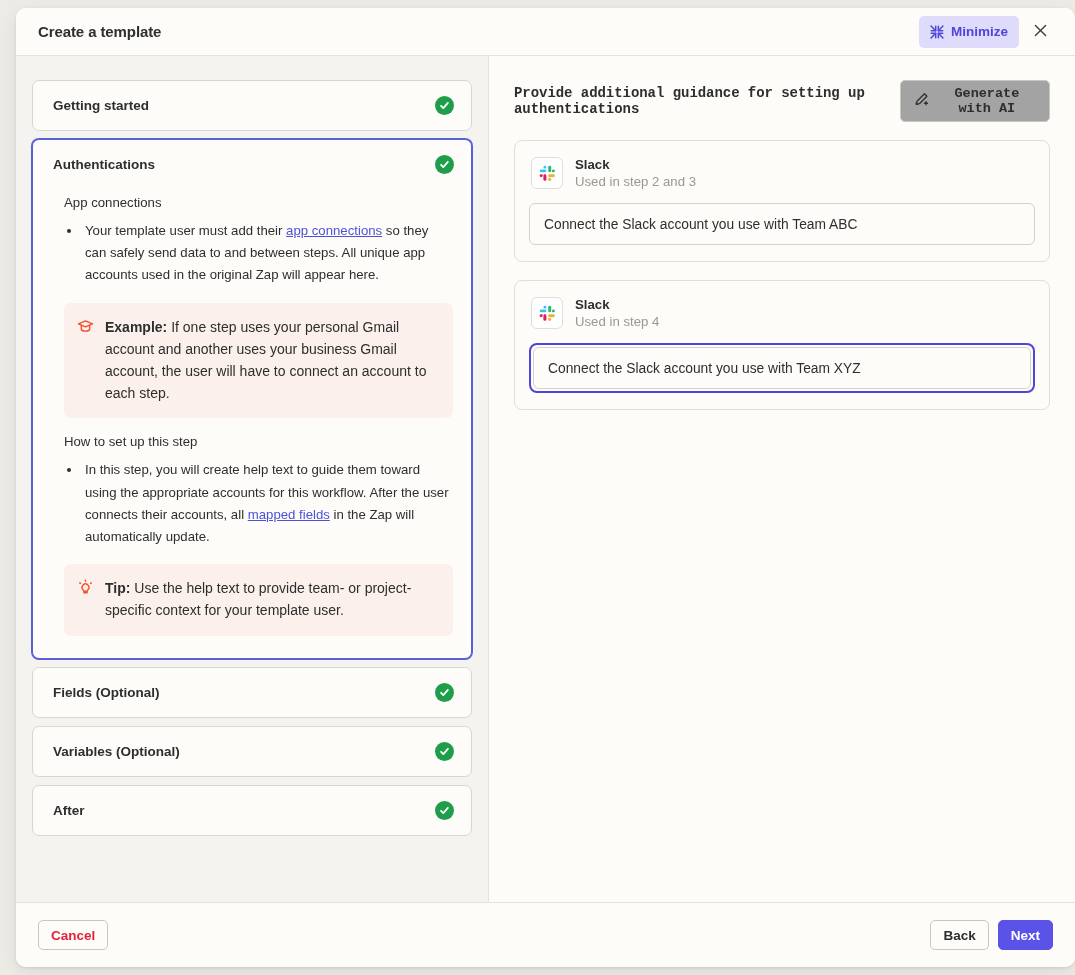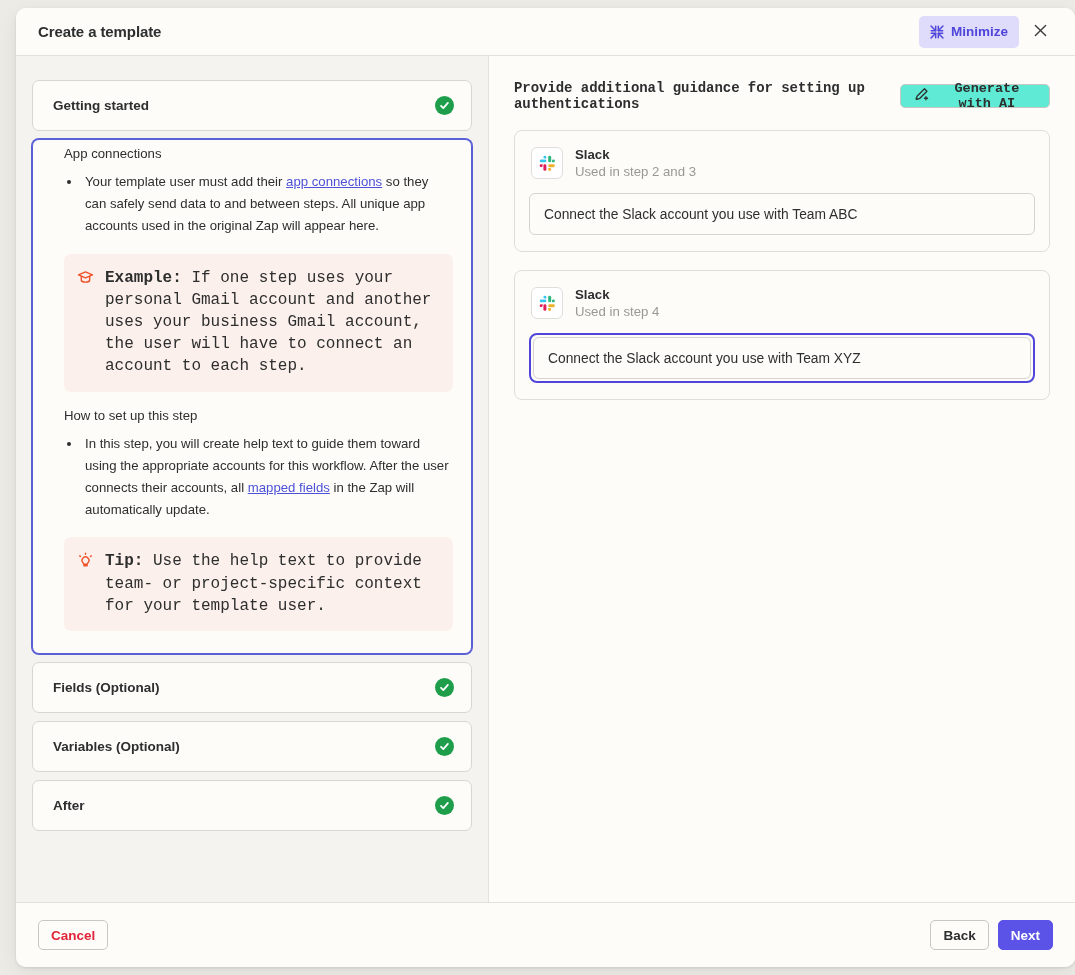--- a/index.html
+++ b/index.html
@@ -152,24 +152,23 @@
     background: #FCF0EC;
     border-radius: 7px;
     padding: 13px 15px 14px 13px;
     display: flex;
     gap: 10px;
     margin: 0 0 16px 11px;
   }
   .callout:last-child { margin-bottom: 0; }
   .callout-icon { flex: 0 0 18px; padding-top: 2px; }
   .callout-text {
-    font-size: 16px;
+    font-size: 14px;
     line-height: 22.2px;
     color: #2D2E2E;
-    font-family: Liberation Mono, monospace;
   }
   .callout-text b { font-weight: 700; }
 
   
   .main {
     flex: 1 1 auto;
     background: #FDFCF9;
     padding: 24px 25px 20px 25px;
     overflow-y: auto;
   }
@@ -183,23 +182,23 @@
     font-size: 14px;
     font-weight: 700;
     color: #2D2E2E;
     letter-spacing: -0.05px;
   }
   .gen-ai-btn {
     margin-left: auto;
     display: flex;
     align-items: center;
     gap: 9px;
-    height: 24px;
+    height: 42px;
     padding: 0 13px;
-    background: #5eead4;
+    background: #a3a3a3;
     border: 1px solid #C9C7C1;
     border-radius: 5px;
     font-size: 13.5px;
     font-weight: 700;
     color: #2D2E2E;
     font-family: inherit;
     cursor: pointer;
   }
 
   .auth-card {
@@ -336,20 +335,28 @@
           <span class="step-label">Getting started</span>
           <span class="check-badge">
             <svg width="11" height="11" viewBox="0 0 12 12" fill="none" stroke="#FFFFFF" stroke-width="1.9" stroke-linecap="round" stroke-linejoin="round">
                 <path d="M2.2 6.3l2.5 2.5 5-5.6"></path>
               </svg>
           </span>
         </div>
       </div>
 
       <div class="step-card active">
+        <div class="step-head">
+          <span class="step-label">Authentications</span>
+          <span class="check-badge">
+            <svg width="11" height="11" viewBox="0 0 12 12" fill="none" stroke="#FFFFFF" stroke-width="1.9" stroke-linecap="round" stroke-linejoin="round">
+                <path d="M2.2 6.3l2.5 2.5 5-5.6"></path>
+              </svg>
+          </span>
+        </div>
 
         <div class="step-content">
           <div class="sec-title">App connections</div>
           <ul class="bullets">
             <li><span>Your template user must add their </span><a class="inline-link">app connections</a><span> so they can safely send data to and between steps. All unique app accounts used in the original Zap will appear here.</span></li>
           </ul>
 
           <div class="callout">
             <span class="callout-icon">
               <svg width="17" height="17" viewBox="0 0 18 18" fill="none" stroke="#F0522A" stroke-width="1.5" stroke-linejoin="round" stroke-linecap="round">

